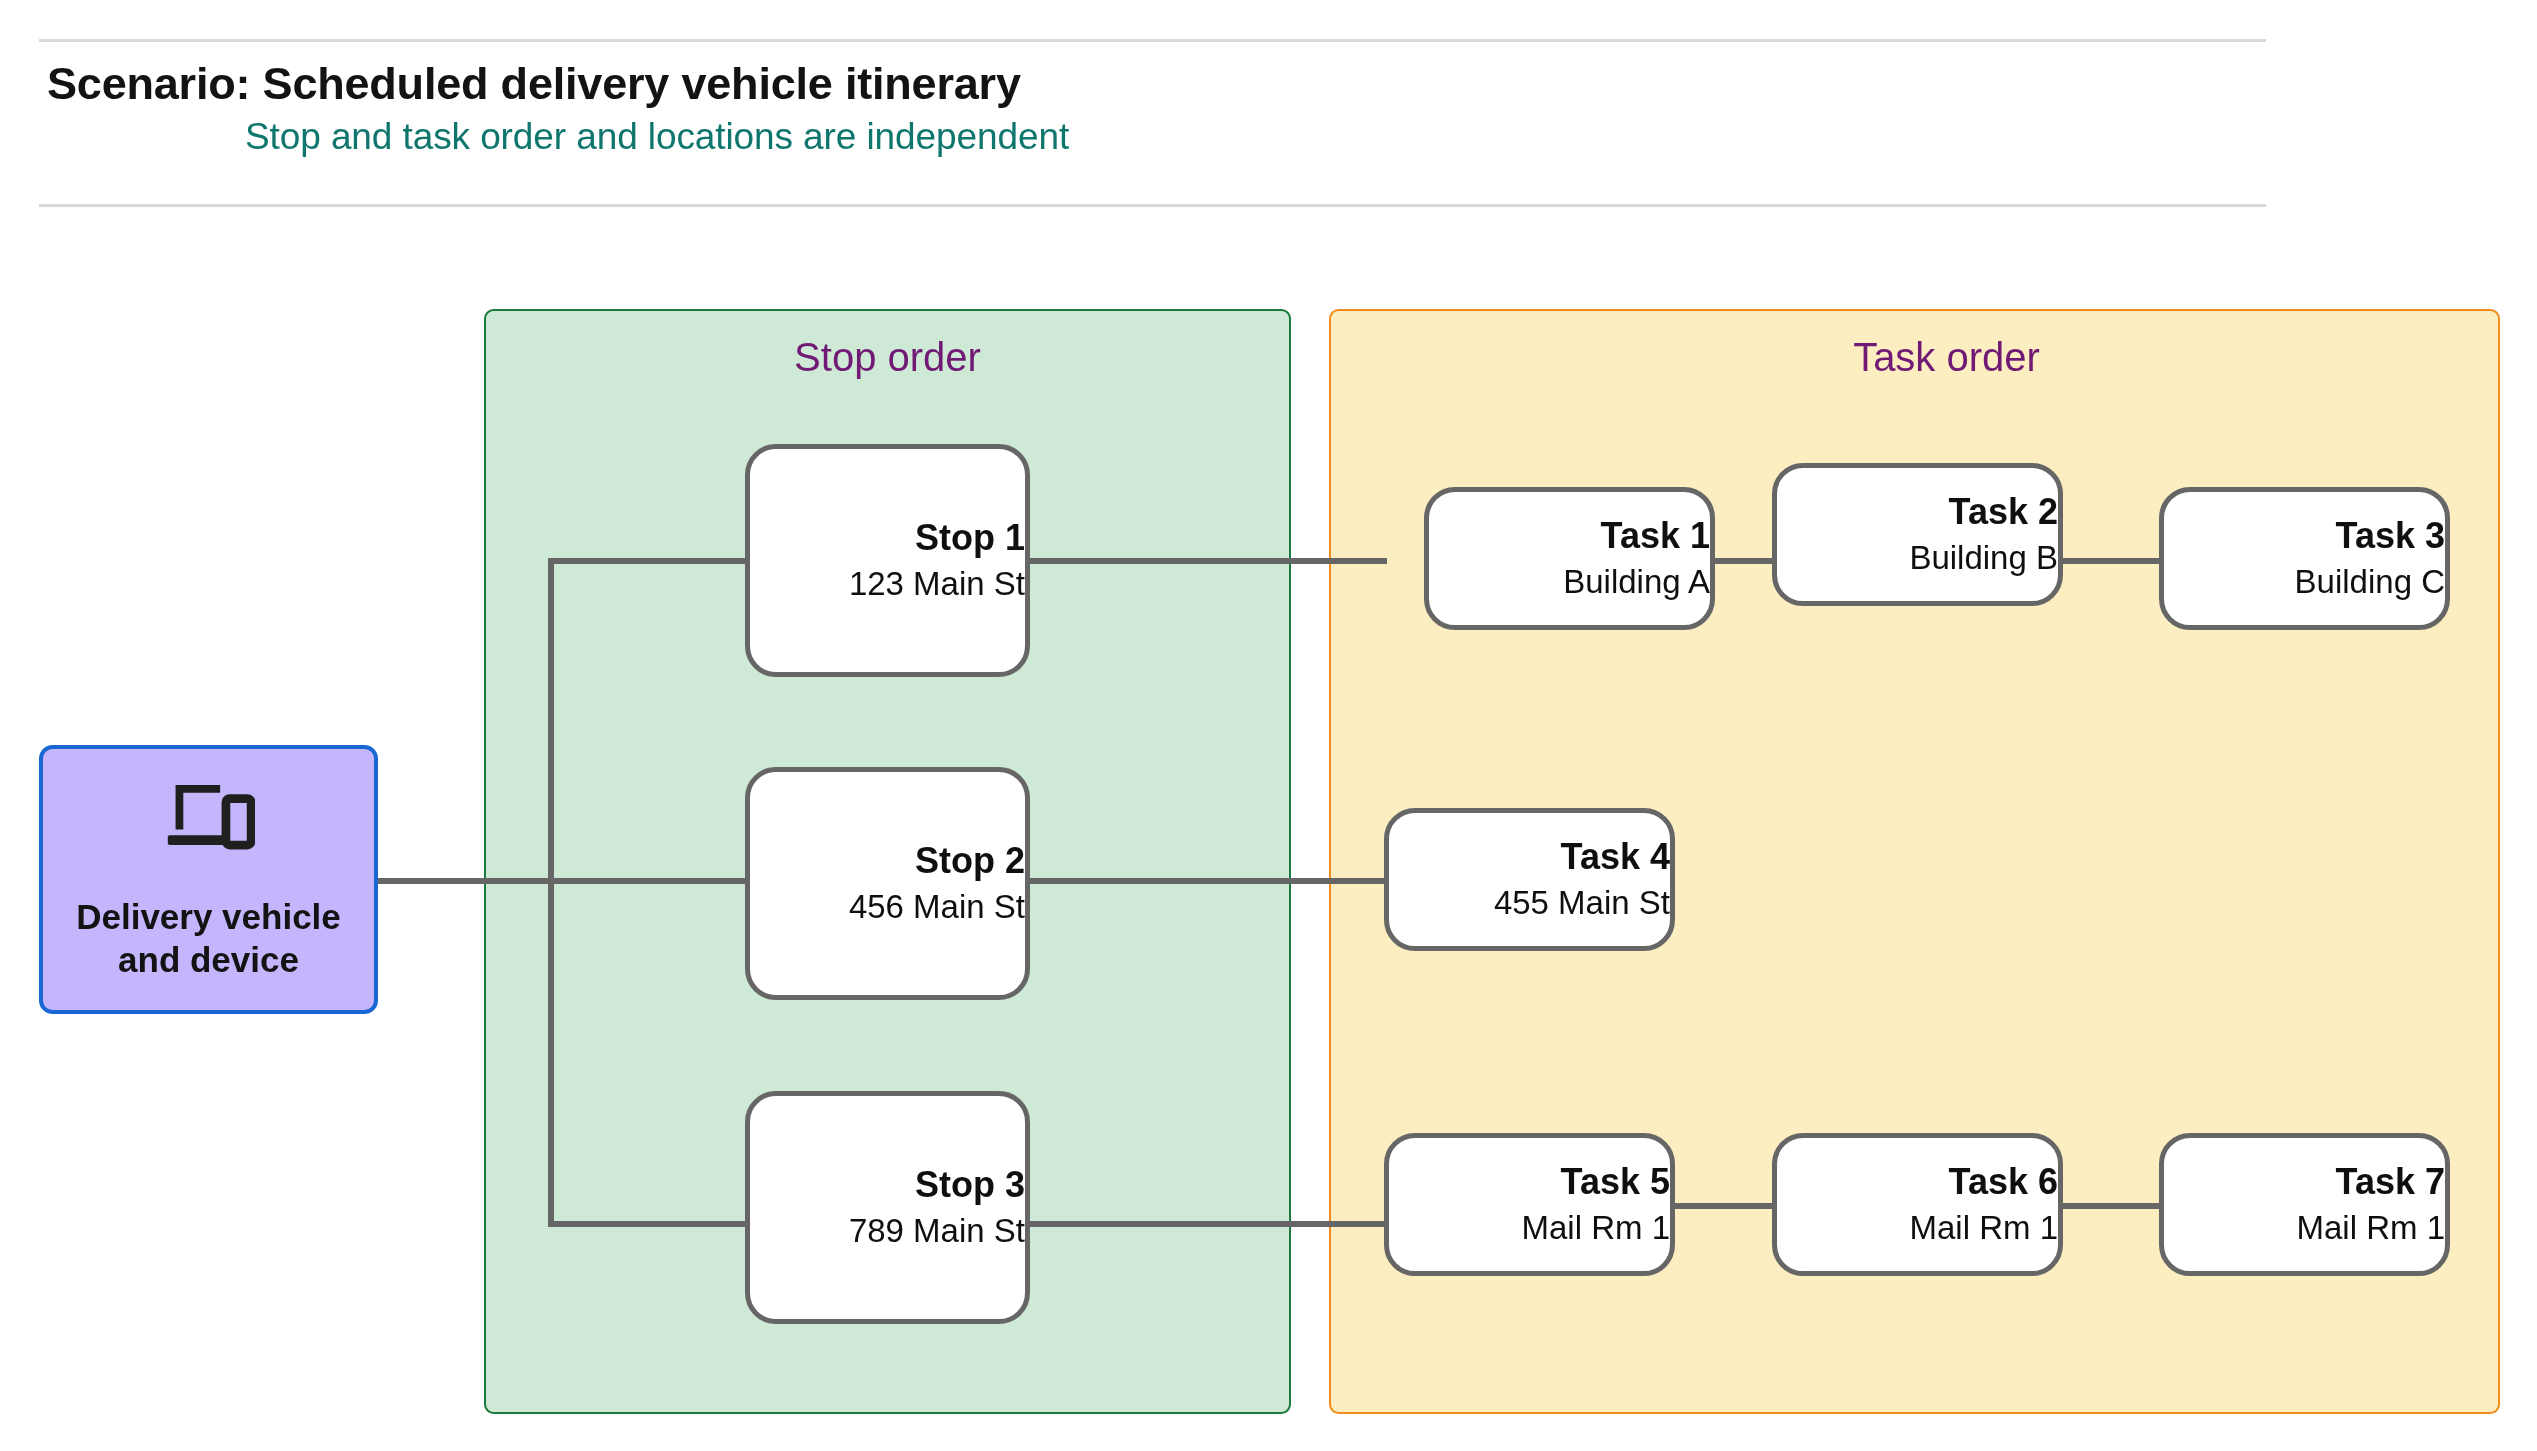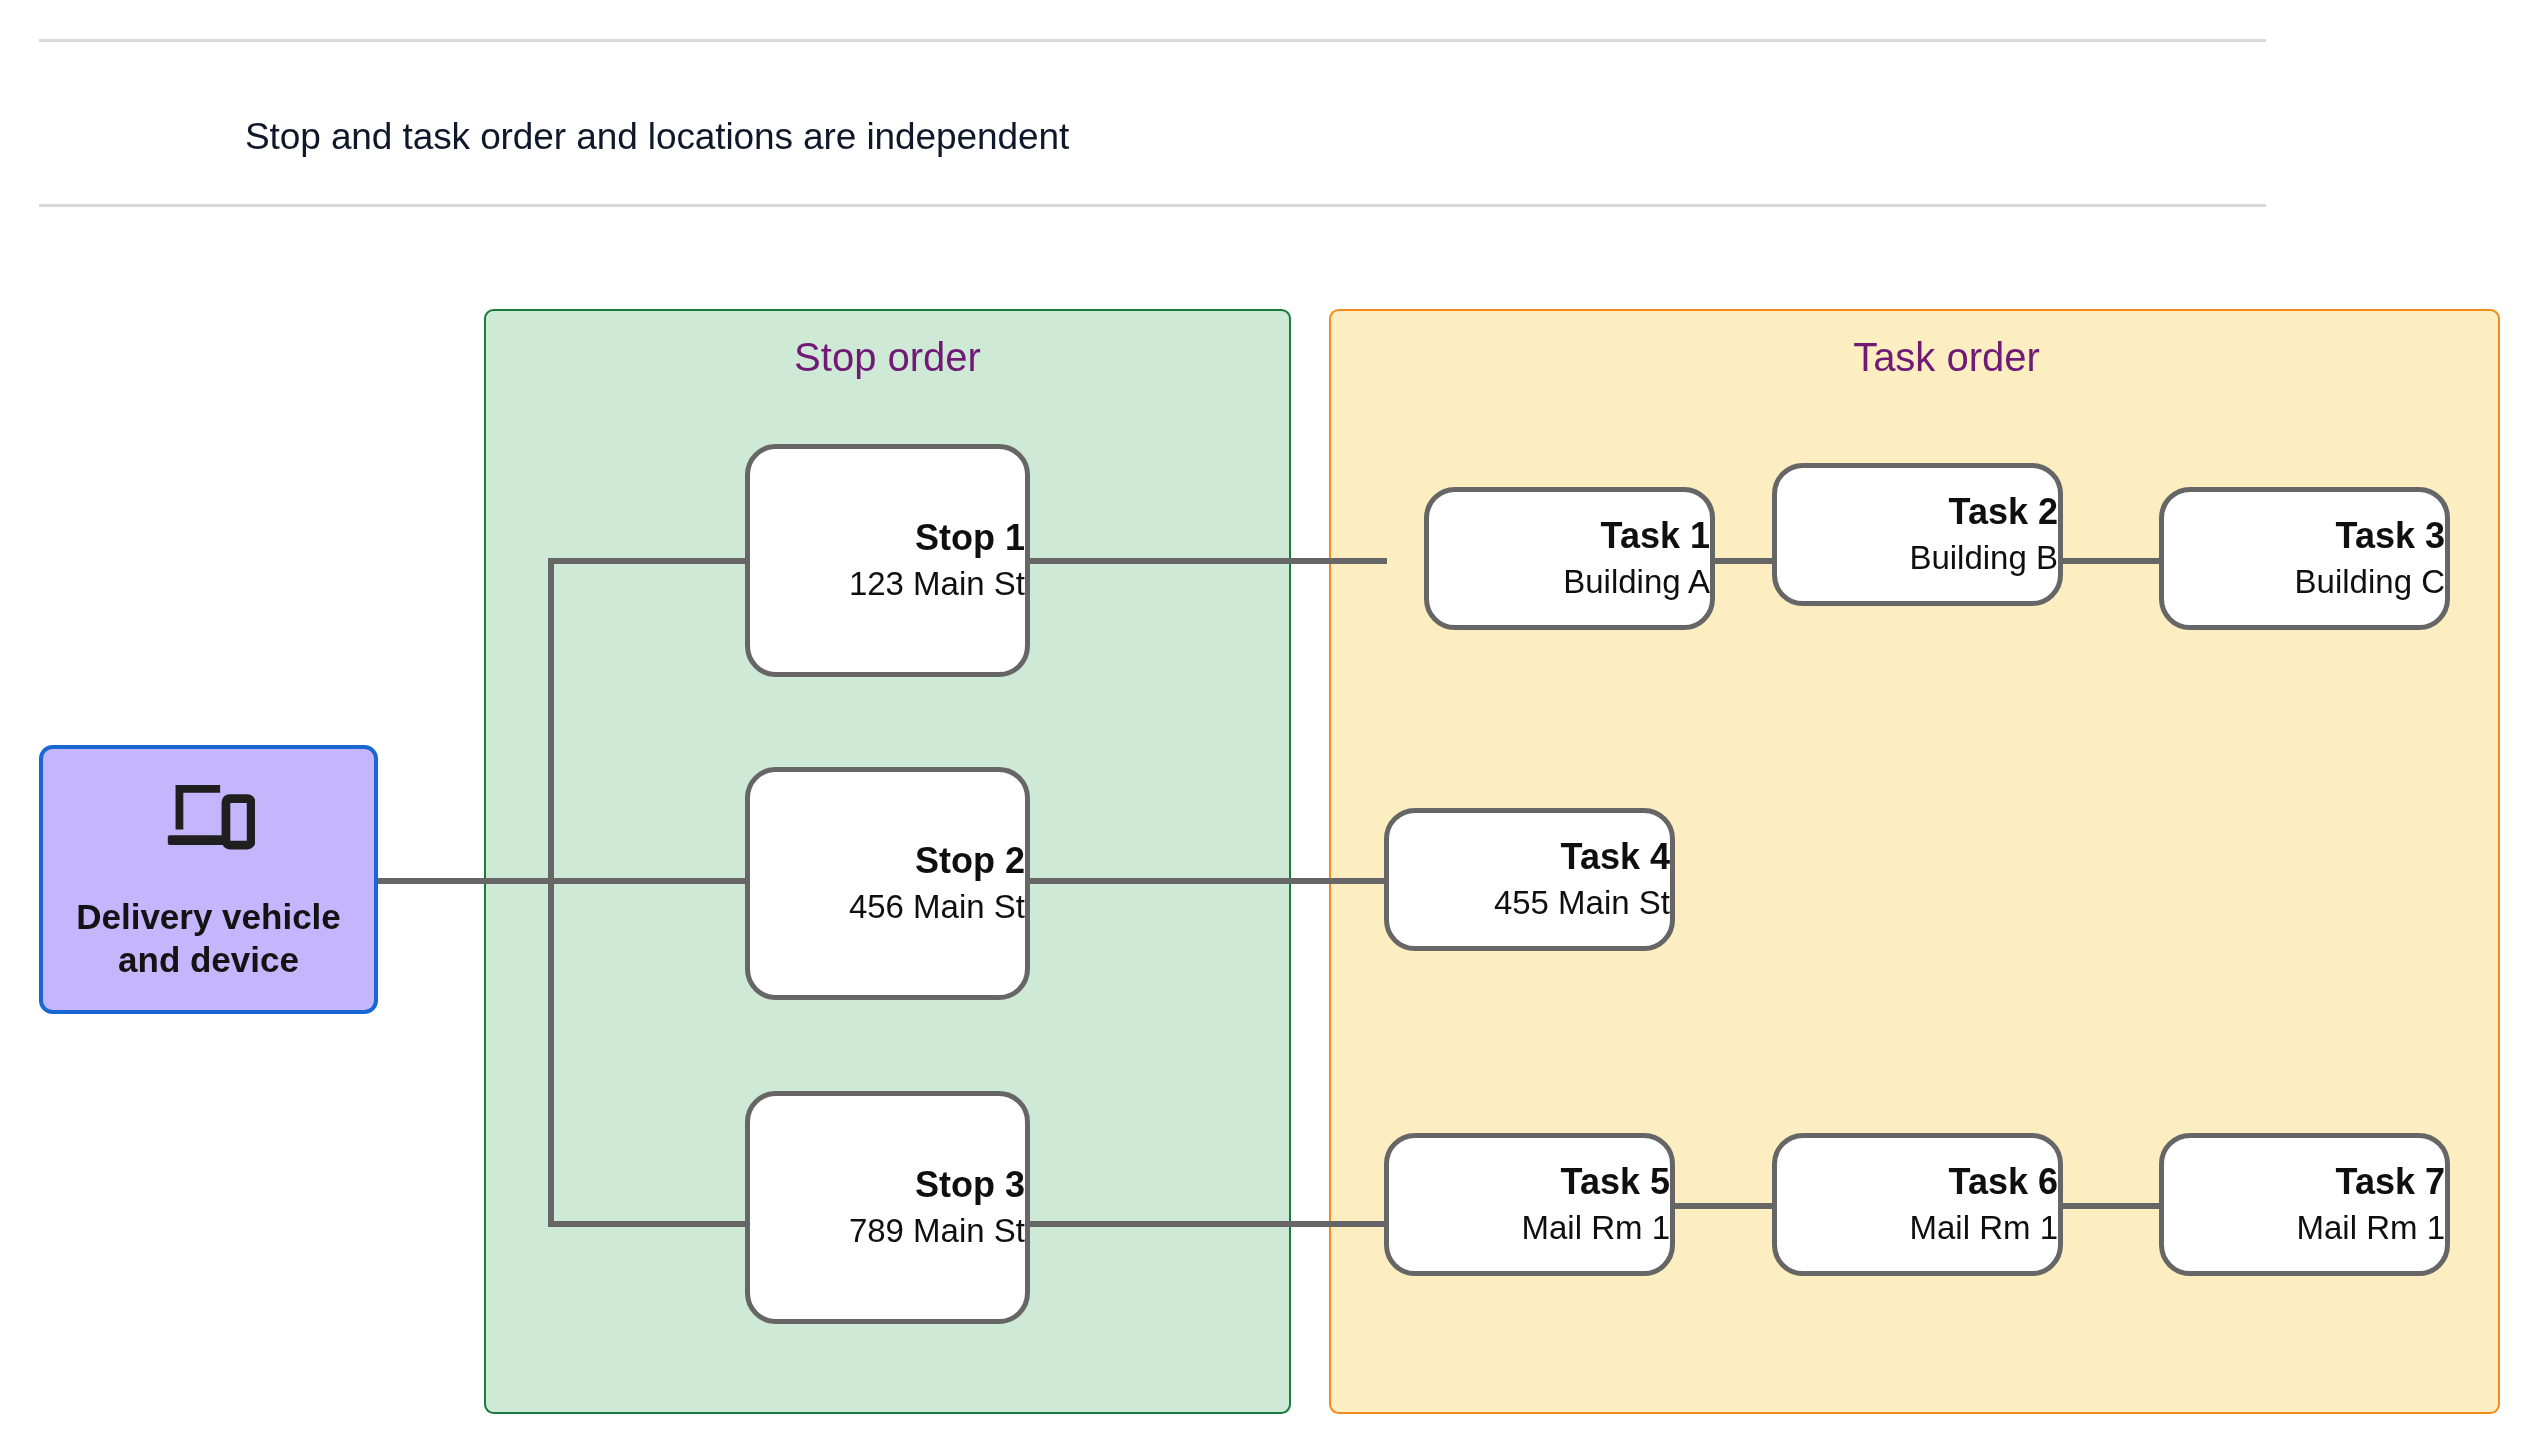--- a/index.html
+++ b/index.html
@@ -20,21 +20,21 @@
   .rule.bottom{top:204px;}
 
   .title{
     position:absolute;left:47px;top:58px;
     font-size:45px;font-weight:700;letter-spacing:-0.2px;
     white-space:nowrap;color:#131313;
   }
   .subtitle{
     position:absolute;left:245px;top:116px;
     font-size:37px;font-weight:400;letter-spacing:-0.1px;
-    white-space:nowrap;color:#0f172a;
+    white-space:nowrap;color:#0f766e;
   }
 
   
   .panel{position:absolute;border-radius:9.7px;box-sizing:border-box;}
   .panel-stop{
     left:484px;top:309px;width:807px;height:1105px;
     background:#cee9d6;border:2.9px solid #1b7a3d;
   }
   .panel-task{
     left:1329px;top:309px;width:1171px;height:1105px;
@@ -87,20 +87,21 @@
   .conn{position:absolute;background:#666666;}
   .conn.h{height:5.8px;}
   .conn.v{width:5.8px;}
 </style>
 </head>
 <body>
 
 <div class="canvas">
 
   <div class="rule top"></div>
+  <div class="title">Scenario: Scheduled delivery vehicle itinerary</div>
   <div class="subtitle">Stop and task order and locations are independent</div>
   <div class="rule bottom"></div>
 
   <div class="panel panel-stop"></div>
   <div class="panel panel-task"></div>
   <div class="panel-title stop">Stop order</div>
   <div class="panel-title task">Task order</div>
 
   <div class="conn h" style="left:378px;top:878px;width:173px;"></div>
 

